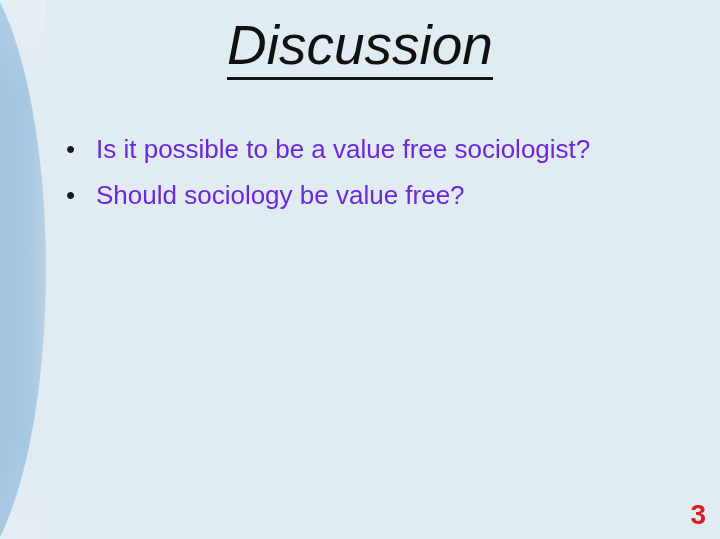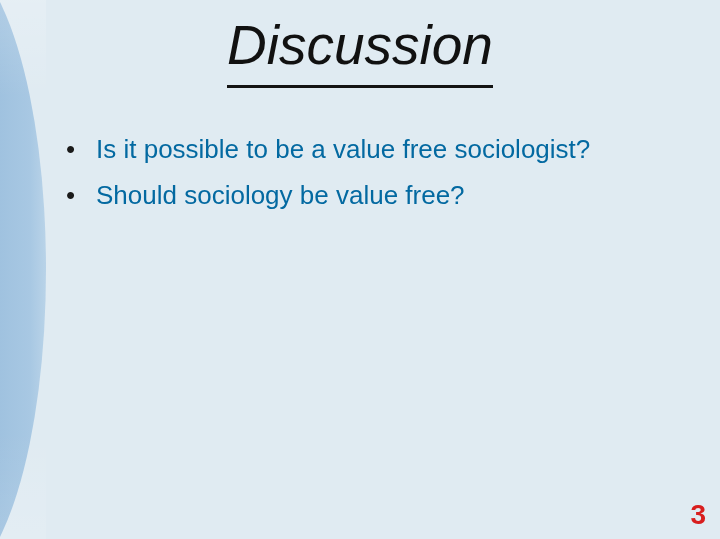--- a/index.html
+++ b/index.html
@@ -63,21 +63,21 @@
     font-size: 55px;
     line-height: 1.05;
     font-style: italic;
     color: #111111;
     letter-spacing: 0px;
     white-space: nowrap;
   }
   #title-text {
     display: inline-block;
     border-bottom: 3px solid #141414;
-    padding-bottom: 10px;
+    padding-bottom: 2px;
   }
 
   
   #body-list {
     position: absolute;
     left: 66px;
     top: 130px;
     width: 624px;
     margin: 0;
     padding: 0;
@@ -93,21 +93,21 @@
     width: 30px;
     font-size: 26px;
     line-height: 38px;
     color: #1a1a1a;
     text-align: left;
   }
   .bullet-text {
     flex: 1 1 auto;
     font-size: 26px;
     line-height: 38px;
-    color: #0369a1;
+    color: #6d28d9;
   }
 
   
   #slide-number {
     position: absolute;
     right: 14px;
     bottom: 8px;
     font-size: 28px;
     font-weight: bold;
     color: #d81e1e;

